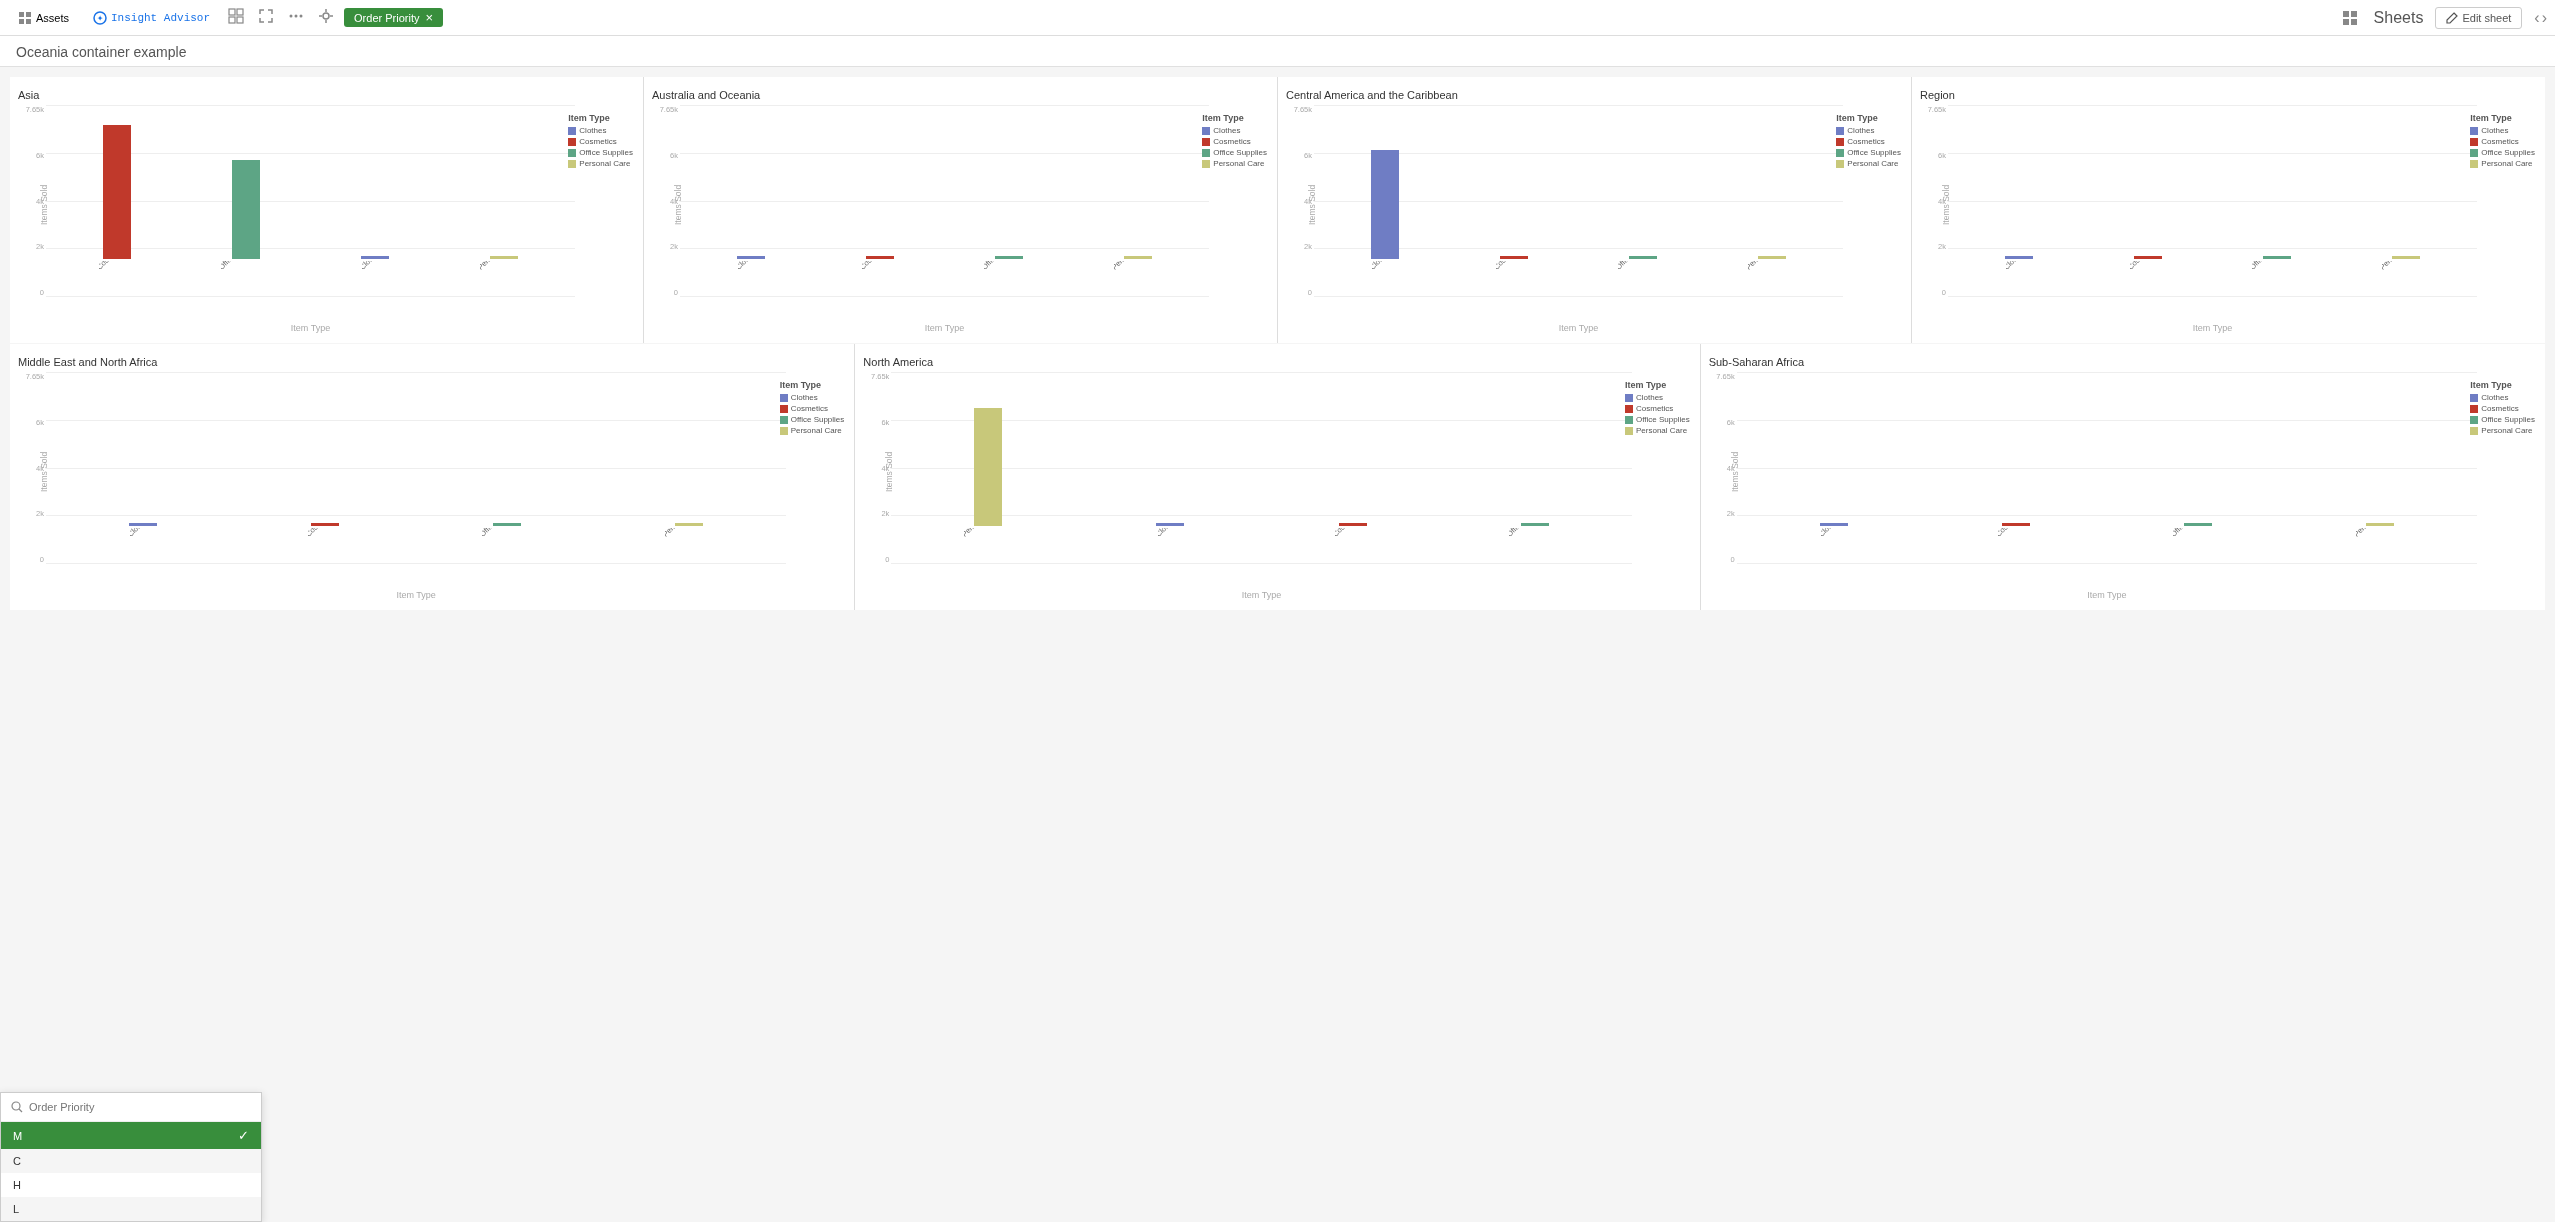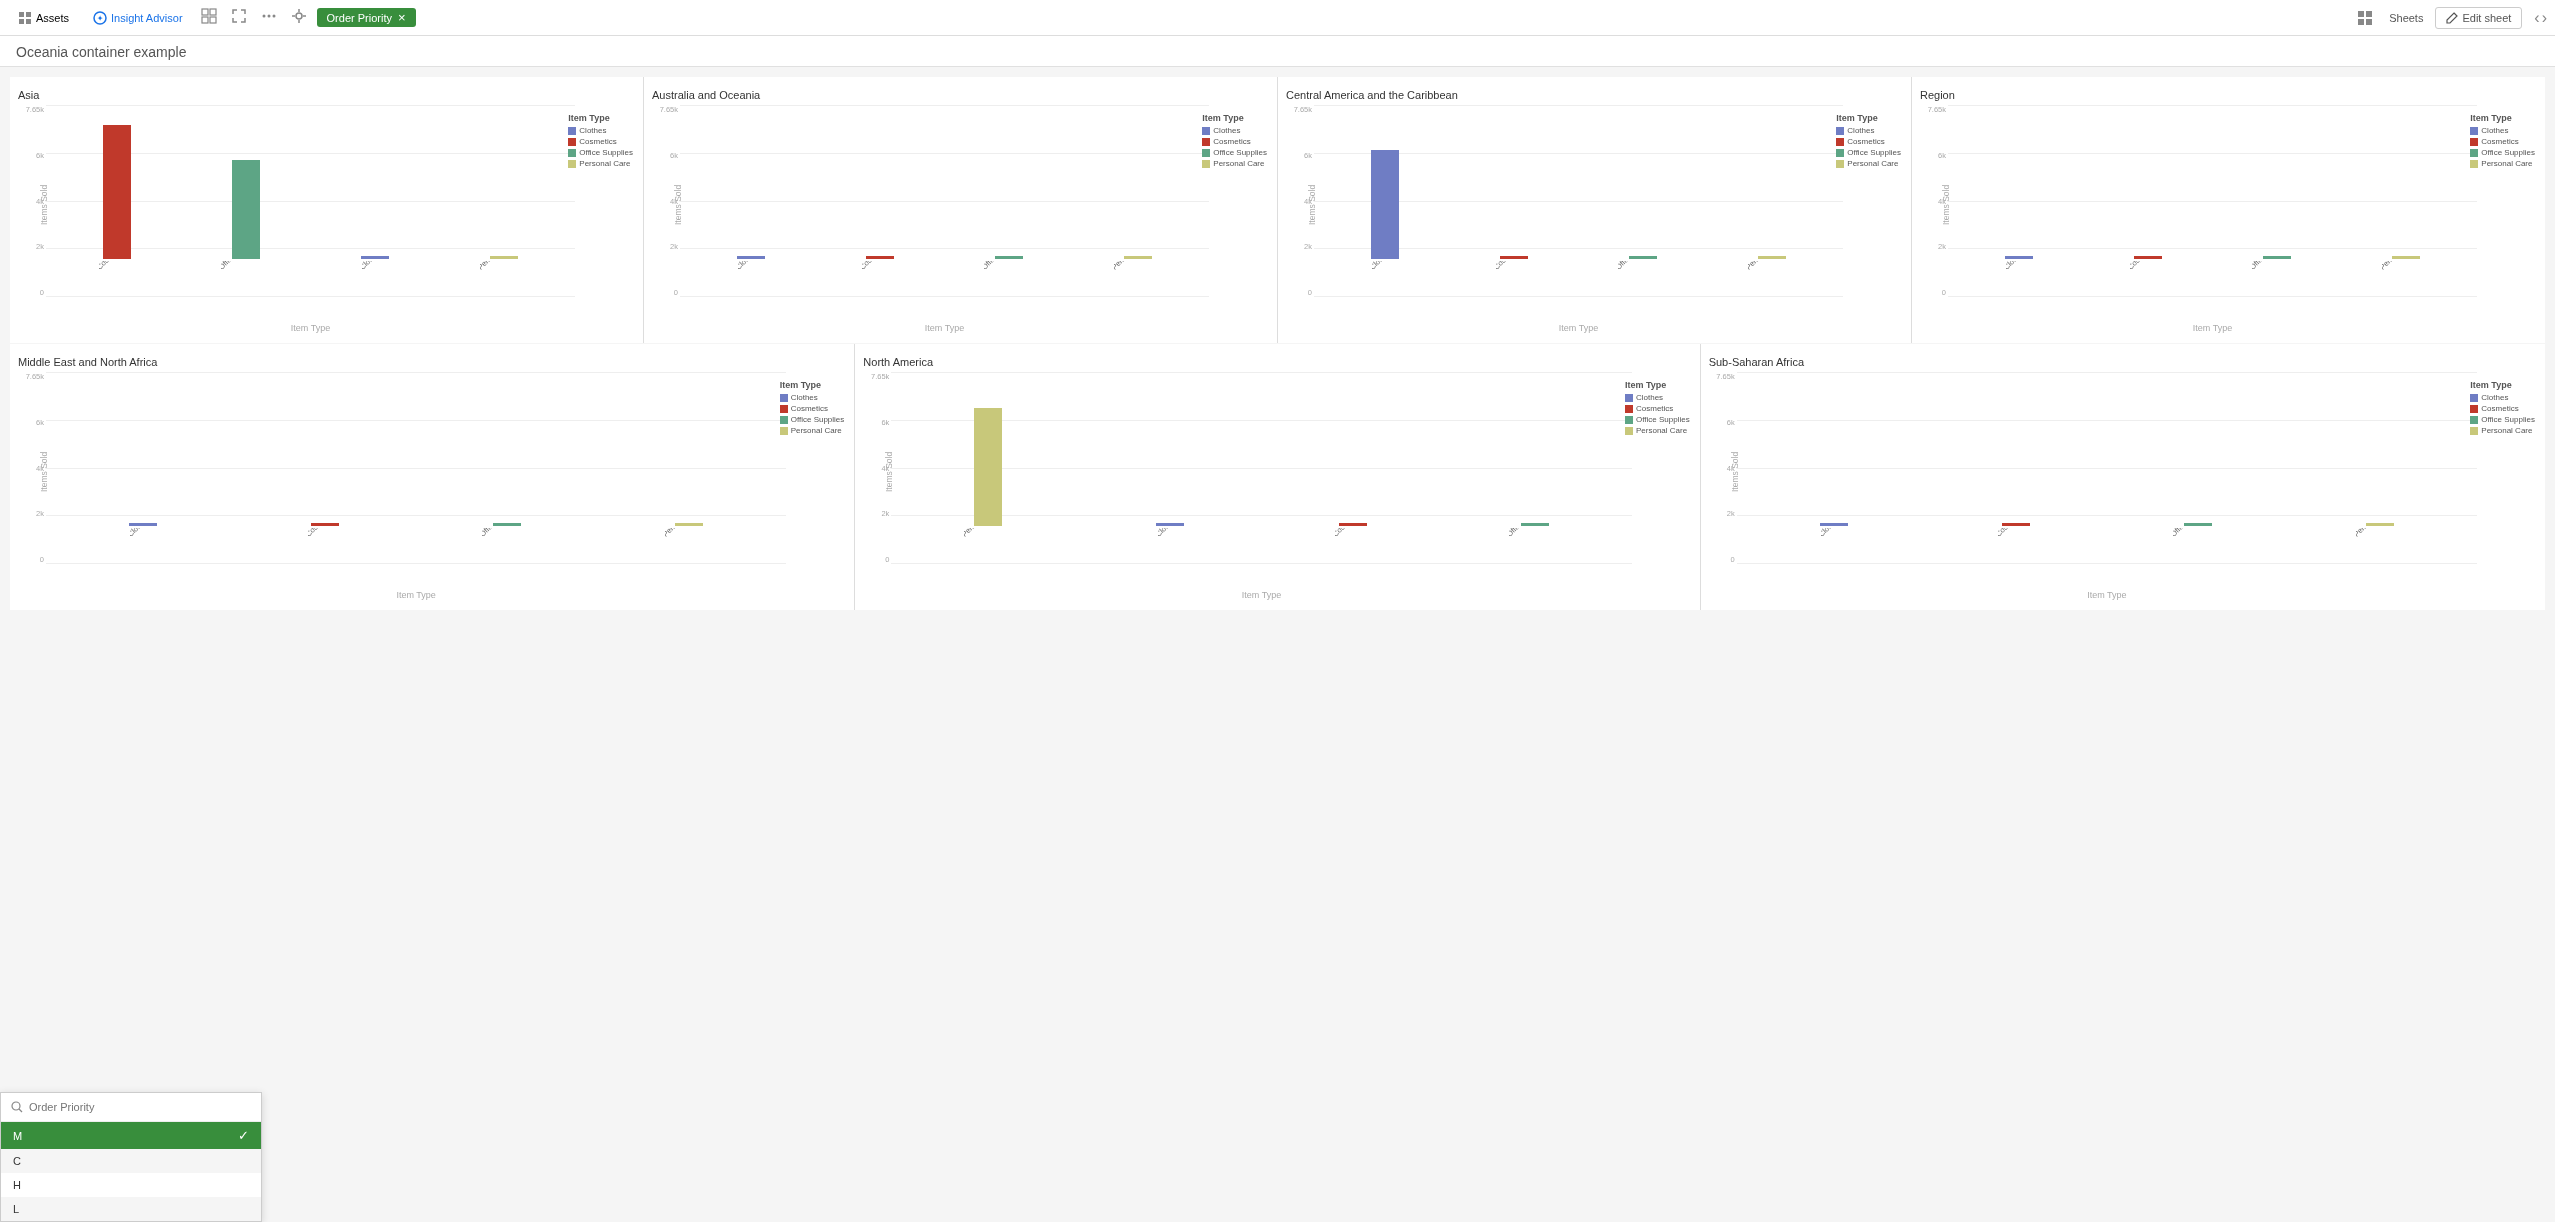--- a/index.html
+++ b/index.html
@@ -138,21 +138,21 @@
         <rect x="8" y="8" width="5" height="5" fill="#888"></rect>
       </svg>
       <span>Assets</span>
     </button>
 
     <button class="insight-btn">
       <svg width="14" height="14" viewBox="0 0 14 14">
         <circle cx="7" cy="7" r="6" fill="none" stroke="#1a73e8" stroke-width="1.5"></circle>
         <text x="7" y="10" text-anchor="middle" font-size="8" fill="#1a73e8">✦</text>
       </svg>
-      <span style="color:#1a73e8; font-weight:500;">Insight Advisor</span>
+      <span style="color:#1a73e8; font-weight:500;font-family:Liberation Mono, monospace;">Insight Advisor</span>
     </button>
 
     <button class="icon-btn">
       <svg width="16" height="16" viewBox="0 0 16 16">
         <rect x="1" y="1" width="6" height="6" fill="none" stroke="#888" stroke-width="1.2"></rect>
         <rect x="9" y="1" width="6" height="6" fill="none" stroke="#888" stroke-width="1.2"></rect>
         <rect x="1" y="9" width="6" height="6" fill="none" stroke="#888" stroke-width="1.2"></rect>
         <rect x="9" y="9" width="6" height="6" fill="none" stroke="#888" stroke-width="1.2"></rect>
       </svg>
     </button>
@@ -189,21 +189,21 @@
 
   <div class="top-bar-right">
     <button class="icon-btn">
       <svg width="16" height="16" viewBox="0 0 16 16">
         <rect x="1" y="1" width="6" height="6" fill="#888"></rect>
         <rect x="9" y="1" width="6" height="6" fill="#888"></rect>
         <rect x="1" y="9" width="6" height="6" fill="#888"></rect>
         <rect x="9" y="9" width="6" height="6" fill="#888"></rect>
       </svg>
     </button>
-    <button style="font-size:11px;color:#555;background:transparent;border:none;cursor:pointer;">
+    <button style="font-size:16px;color:#555;background:transparent;border:none;cursor:pointer;">
       <span>Sheets</span>
     </button>
     <button class="edit-sheet-btn" style="font-size:11px;color:#555;background:transparent;border:1px solid #ccc;border-radius:3px;padding:4px 10px;cursor:pointer;display:flex;align-items:center;">
       <svg width="12" height="12" viewBox="0 0 12 12">
         <path d="M8 1l3 3-7 7H1V8z" fill="none" stroke="#555" stroke-width="1.2"></path>
       </svg>
       <span>Edit sheet</span>
     </button>
     <div class="nav-chevrons">
       <button>‹</button>

